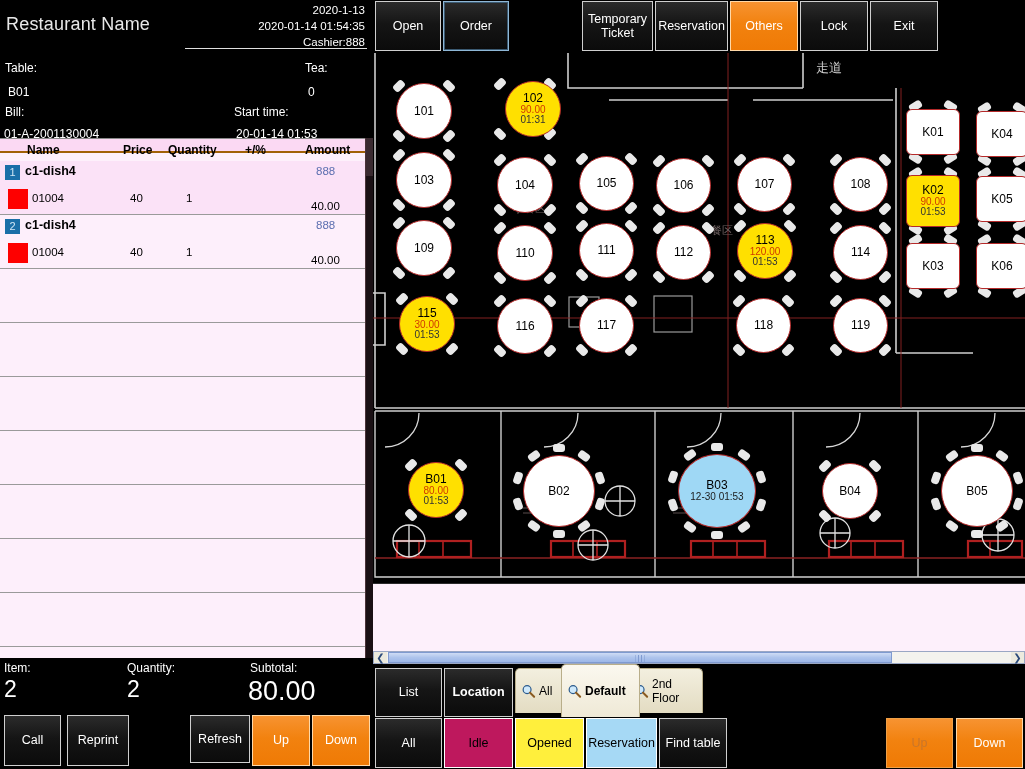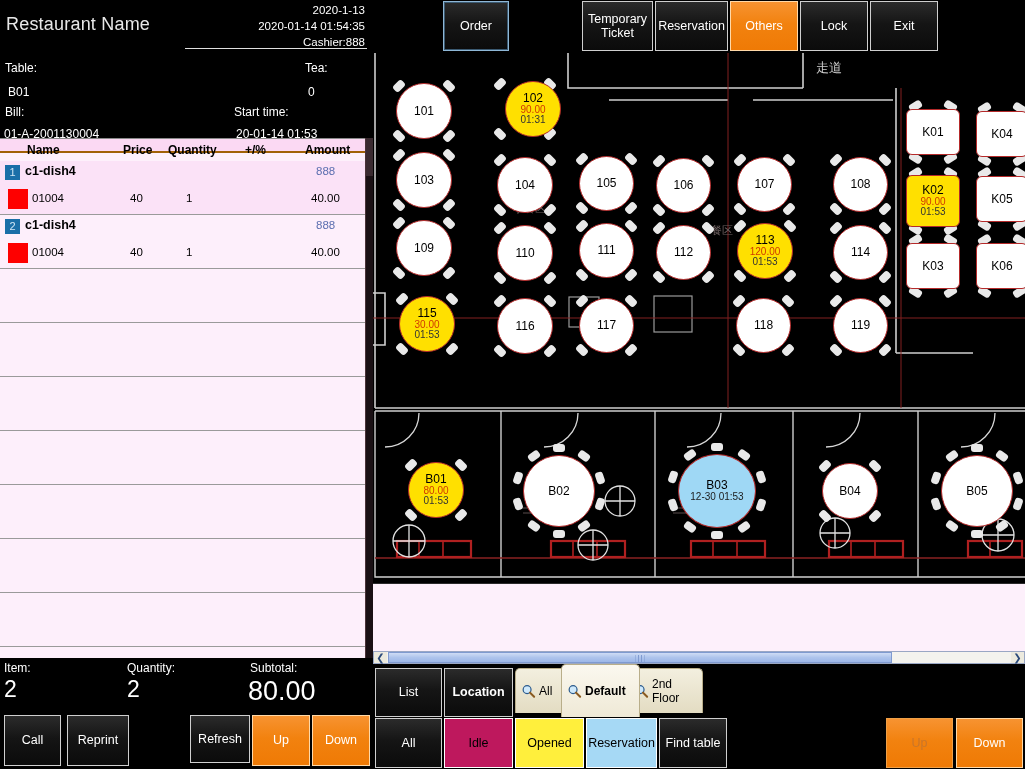--- a/index.html
+++ b/index.html
@@ -45,21 +45,21 @@
   .item-block.alt { background: #fdeffb; }
   .line1 { position: relative; height: 27px; }
   .line2 { position: relative; height: 27px; }
   .idx { position: absolute; left: 5px; top: 4px; width: 15px; height: 15px; background: #1a6fa8; color: #cfe6f5; font-size: 11px; text-align: center; line-height: 15px; }
   .iname { position: absolute; left: 25px; top: 3px; font-size: 12.5px; font-weight: bold; color: #000; }
   .i888 { position: absolute; left: 316px; top: 4px; font-size: 11.5px; color: #5c6fb0; }
   .swatch { position: absolute; left: 8px; top: 1px; width: 20px; height: 20px; background: #fe0000; }
   .icode { position: absolute; left: 32px; top: 4px; font-size: 11.5px; color: #000; }
   .iprice { position: absolute; left: 130px; top: 4px; font-size: 11.5px; color: #000; }
   .iqty { position: absolute; left: 186px; top: 4px; font-size: 11.5px; color: #000; }
-  .iamt { position: absolute; left: 311px; top: 4px; font-size: 11.5px; color: #000; }
+  .iamt { position: absolute; left: 311px; top: 12px; font-size: 11.5px; color: #000; }
   .empty-row { height: 54px; border-bottom: 1px solid #9a9a9a; background: #fdeffb; }
 
   #grid-scroll { position: absolute; right: 0; top: 138px; width: 8px; height: 520px; background: #1a1014; border-left: 1px solid #4a3238; }
   #grid-scroll .thumb { position: absolute; left: 0; top: 0; width: 8px; height: 38px; background: #3a2a30; }
 
   
   .totals { position: absolute; left: 0; top: 660px; width: 373px; height: 52px; color: #fff; }
   .tt-lbl { position: absolute; font-size: 12px; top: 1px; }
   .tt-val { position: absolute; top: 16px; }
   .tl1 { left: 4px; } .tv1 { left: 4px; font-size: 23px; }
@@ -207,20 +207,21 @@
     </div>
 
     <div class="btn" style="left:4px;   top:715px; width:57px;  height:51px;">Call</div>
     <div class="btn" style="left:67px;  top:715px; width:62px;  height:51px;">Reprint</div>
     <div class="btn" style="left:190px; top:715px; width:60px;  height:48px;">Refresh</div>
     <div class="btn orange" style="left:252px; top:715px; width:58px;  height:51px;">Up</div>
     <div class="btn orange" style="left:312px; top:715px; width:58px;  height:51px;">Down</div>
   </div>
 
   <div id="topnav">
+    <div class="navbtn btn" style="left:2px;   width:66px;">Open</div>
     <div class="navbtn btn sel" style="left:70px;  width:66px;">Order</div>
     <div class="navbtn btn" style="left:209px; width:71px;">Temporary Ticket</div>
     <div class="navbtn btn" style="left:282px; width:73px;">Reservation</div>
     <div class="navbtn btn orange" style="left:357px; width:68px;">Others</div>
     <div class="navbtn btn" style="left:427px; width:68px;">Lock</div>
     <div class="navbtn btn" style="left:497px; width:68px;">Exit</div>
   </div>
 
   <div id="floor">
     <svg id="floorcanvas" viewBox="0 0 652 530">

